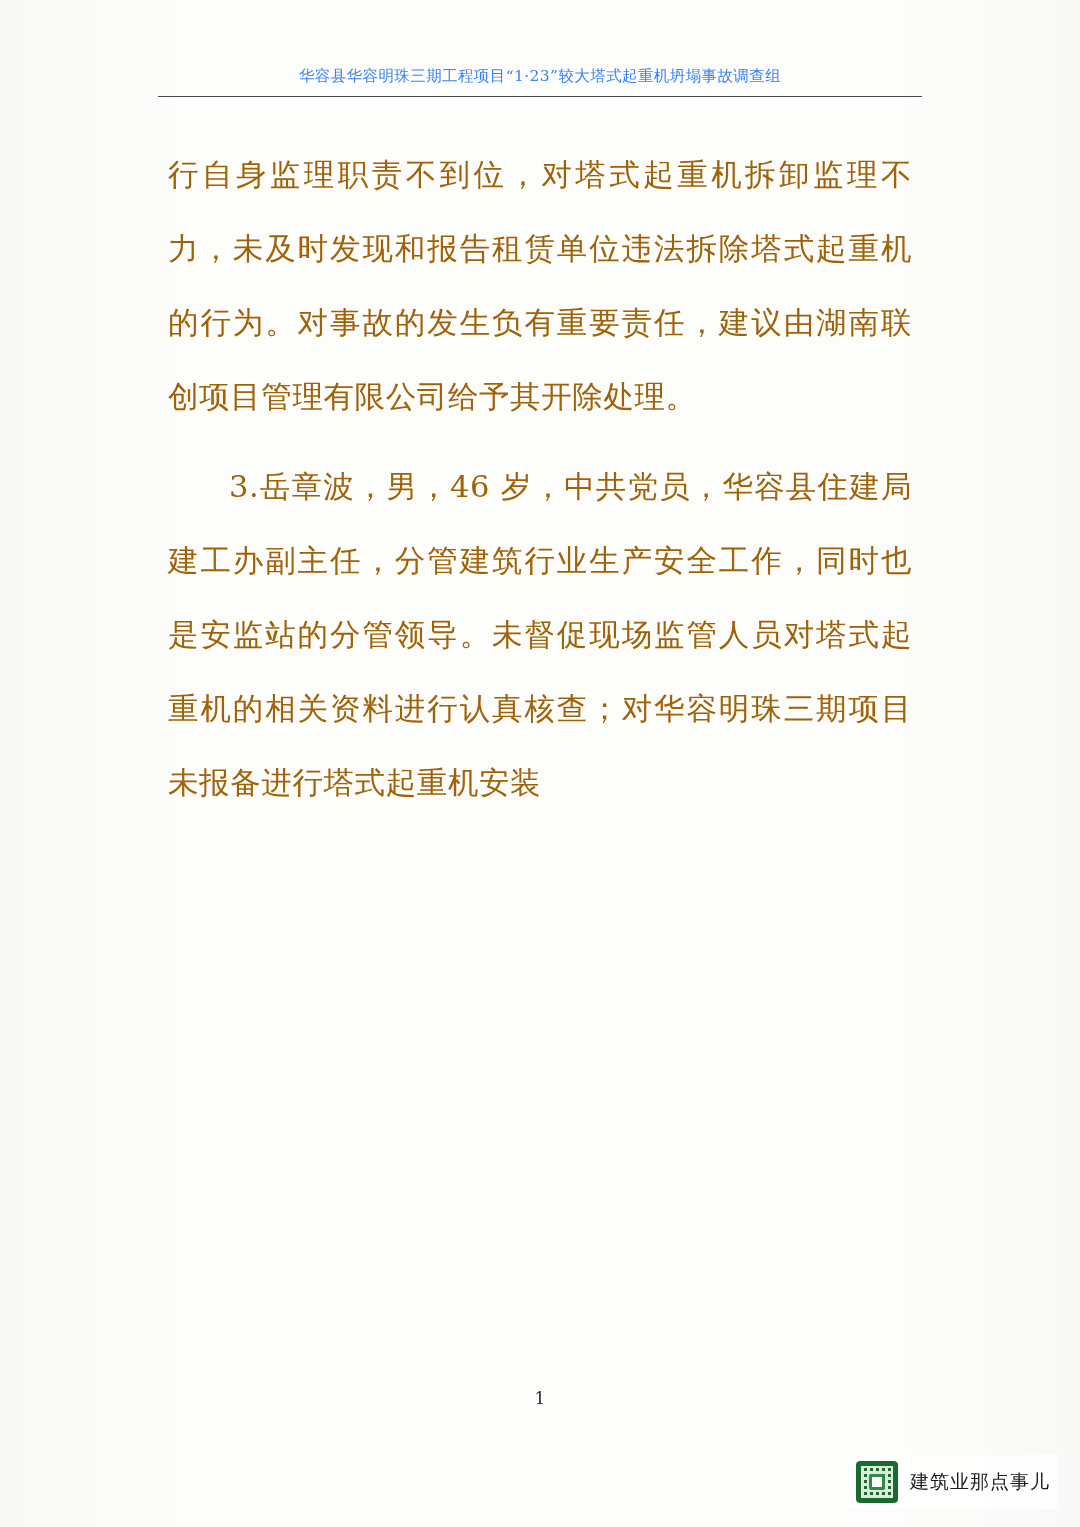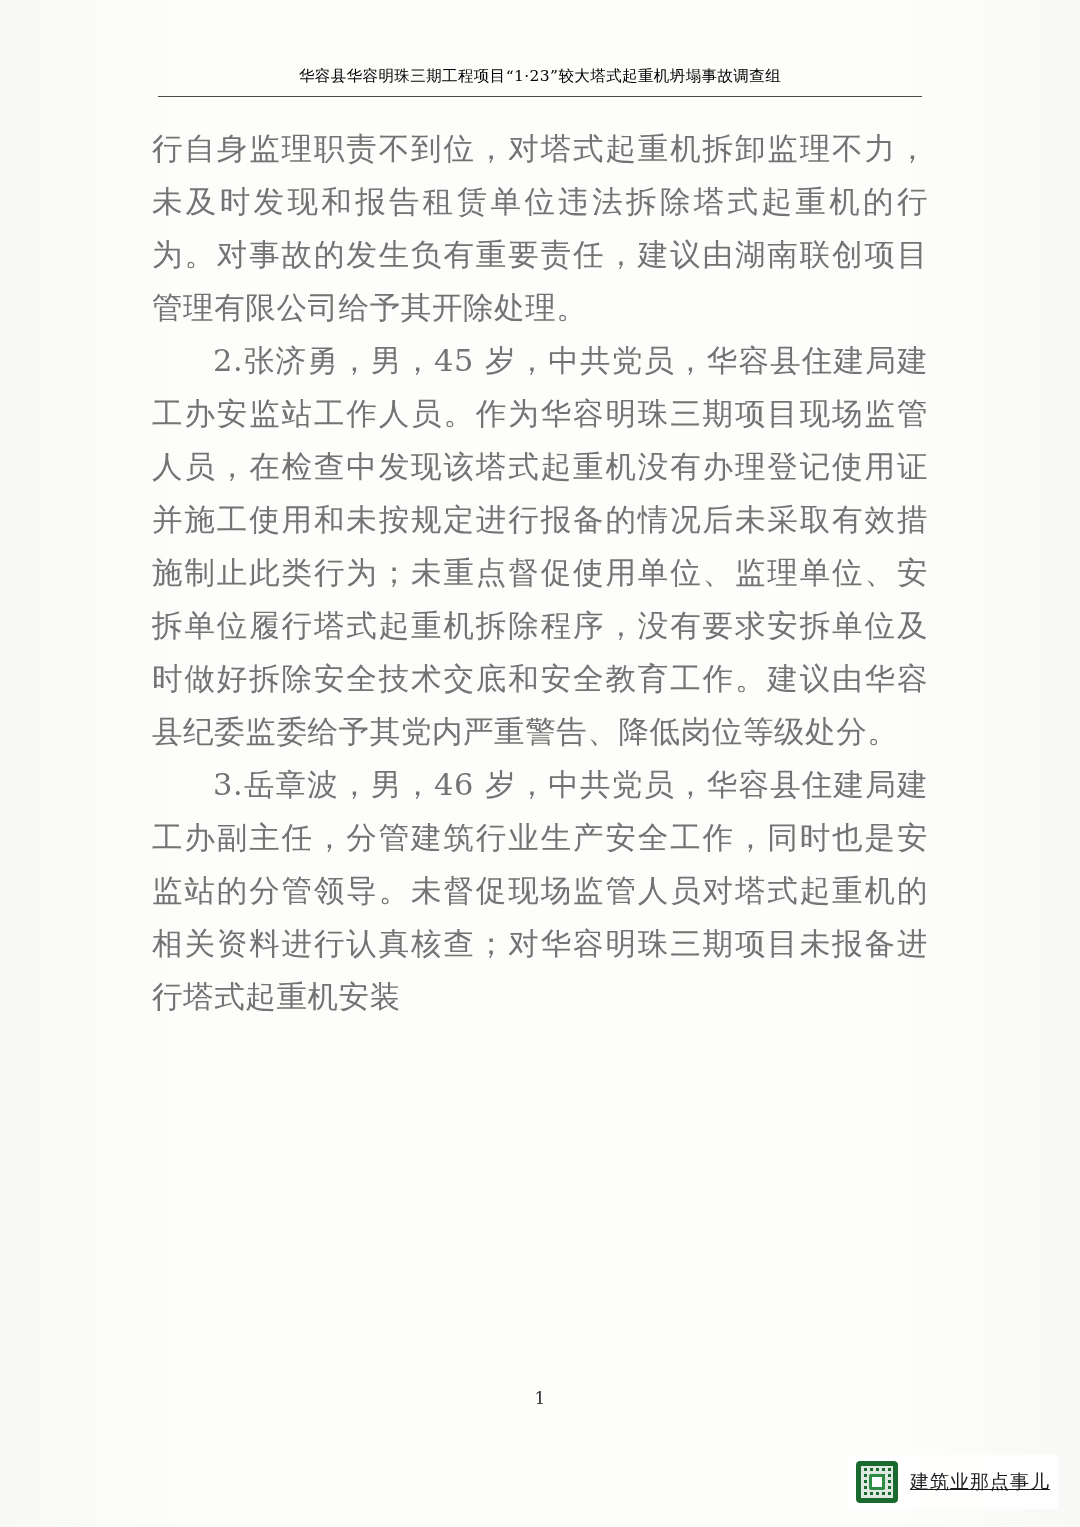--- a/index.html
+++ b/index.html
@@ -27,48 +27,48 @@
   }
 
   .header {
     position: absolute;
     top: 66px;
     left: 158px;
     width: 764px;
     text-align: center;
     font-size: 15.5px;
     letter-spacing: 0.4px;
-    color: #000000;
+    color: #3b82f6;
     font-family: "DejaVu Serif", serif;
     white-space: nowrap;
   }
   .header-rule {
     position: absolute;
     top: 96px;
     left: 158px;
     width: 764px;
     height: 0;
     border-top: 1.6px solid #4a4a4a;
   }
 
   .body {
     position: absolute;
     top: 122px;
     left: 152px;
     width: 776px;
   }
 
   p {
-    margin: 0;
+    margin: 16px;
     font-size: 30.5px;
-    line-height: 53px;
+    line-height: 74px;
     text-align: justify;
     text-justify: inter-ideograph;
     letter-spacing: 0.6px;
-    color: #737373;
+    color: #a16207;
     text-indent: 0;
   }
   p.indent {
     text-indent: 61px;
   }
   p.heading {
     text-indent: 61px;
     font-weight: bold;
     letter-spacing: 1.2px;
   }
@@ -125,38 +125,36 @@
     border: 3px solid #2e8b45;
     box-sizing: border-box;
     border-radius: 2px;
   }
   .promo .promo-text {
     font-size: 19px;
     color: #1b1b1b;
     font-family: "DejaVu Sans", sans-serif;
     letter-spacing: 1px;
     white-space: nowrap;
-    text-decoration: underline;
   }
 </style>
 </head>
 <body>
 
 <div class="page">
 
   <div class="header">华容县华容明珠三期工程项目“1·23”较大塔式起重机坍塌事故调查组</div>
   <div class="header-rule"></div>
 
   <div class="body">
 
     <p class="plain">行自身监理职责不到位，对塔式起重机拆卸监理不力，未及时发现和报告租赁单位违法拆除塔式起重机的行为。对事故的发生负有重要责任，建议由湖南联创项目管理有限公司给予其开除处理。</p>
 
 
 
-    <p class="indent">2.张济勇，男，45 岁，中共党员，华容县住建局建工办安监站工作人员。作为华容明珠三期项目现场监管人员，在检查中发现该塔式起重机没有办理登记使用证并施工使用和未按规定进行报备的情况后未采取有效措施制止此类行为；未重点督促使用单位、监理单位、安拆单位履行塔式起重机拆除程序，没有要求安拆单位及时做好拆除安全技术交底和安全教育工作。建议由华容县纪委监委给予其党内严重警告、降低岗位等级处分。</p>
 
     <p class="indent">3.岳章波，男，46 岁，中共党员，华容县住建局建工办副主任，分管建筑行业生产安全工作，同时也是安监站的分管领导。未督促现场监管人员对塔式起重机的相关资料进行认真核查；对华容明珠三期项目未报备进行塔式起重机安装</p>
 
   </div>
 
   <div class="page-number">1</div>
 
   <div class="promo">
     <div class="qr"></div>
     <div class="promo-text">建筑业那点事儿</div>

